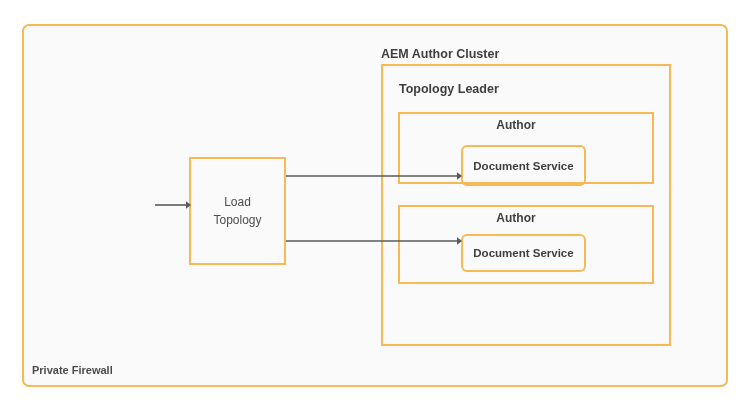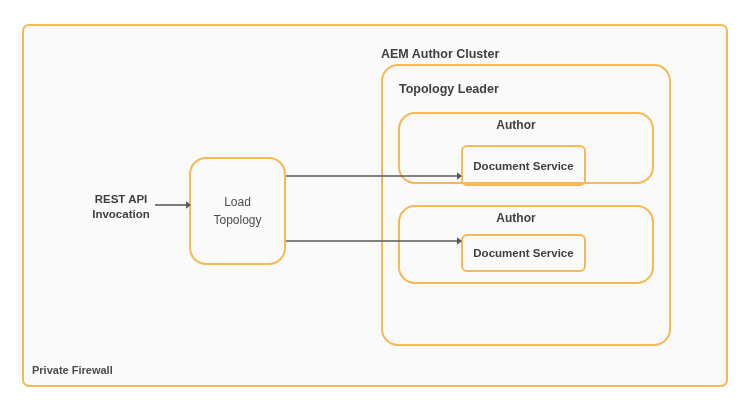--- a/index.html
+++ b/index.html
@@ -14,21 +14,21 @@
     background: #ffffff;
     font-family: "Liberation Sans", sans-serif;
     overflow: hidden;
   }
 
   
   .box {
     position: absolute;
     box-sizing: border-box;
     border: 2px solid #f5b955;
-    border-radius: 17px;
+    border-radius: 0;
   }
 
   
   #firewall-box {
     left: 22px;
     top: 24px;
     width: 706px;
     height: 363px;
     background: #fafafa;
     border-radius: 7px;
@@ -183,24 +183,20 @@
     </div>
   </div>
 
   <div class="box" id="load-balancer-box">
     <div id="load-balancer-text">
       <span>Load</span><br>
       <span>Topology</span>
     </div>
   </div>
 
-  <div class="label" id="rest-api-label">
-    <span>REST API</span><br>
-    <span>Invocation</span>
-  </div>
 
   <svg class="arrow-svg" id="arrow-rest" viewBox="0 0 36 14" xmlns="http://www.w3.org/2000/svg">
     <line x1="0" y1="7" x2="31" y2="7" stroke="#5a5a5a" stroke-width="1.6"></line>
     <path d="M31 3.2 L36 7 L31 10.8 Z" fill="#5a5a5a"></path>
   </svg>
 
   <svg class="arrow-svg" id="arrow-top" viewBox="0 0 176 14" xmlns="http://www.w3.org/2000/svg">
     <line x1="0" y1="7" x2="171" y2="7" stroke="#5a5a5a" stroke-width="1.6"></line>
     <path d="M171 3.2 L176 7 L171 10.8 Z" fill="#5a5a5a"></path>
   </svg>

